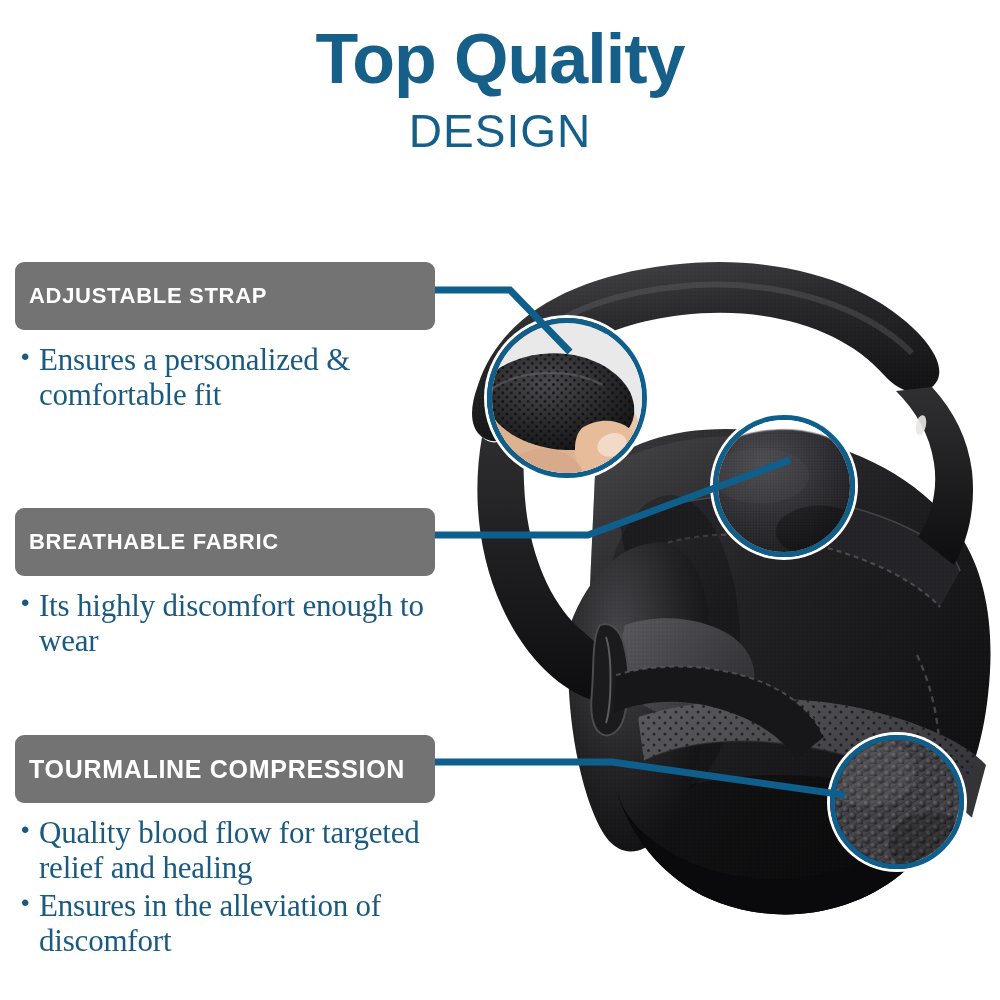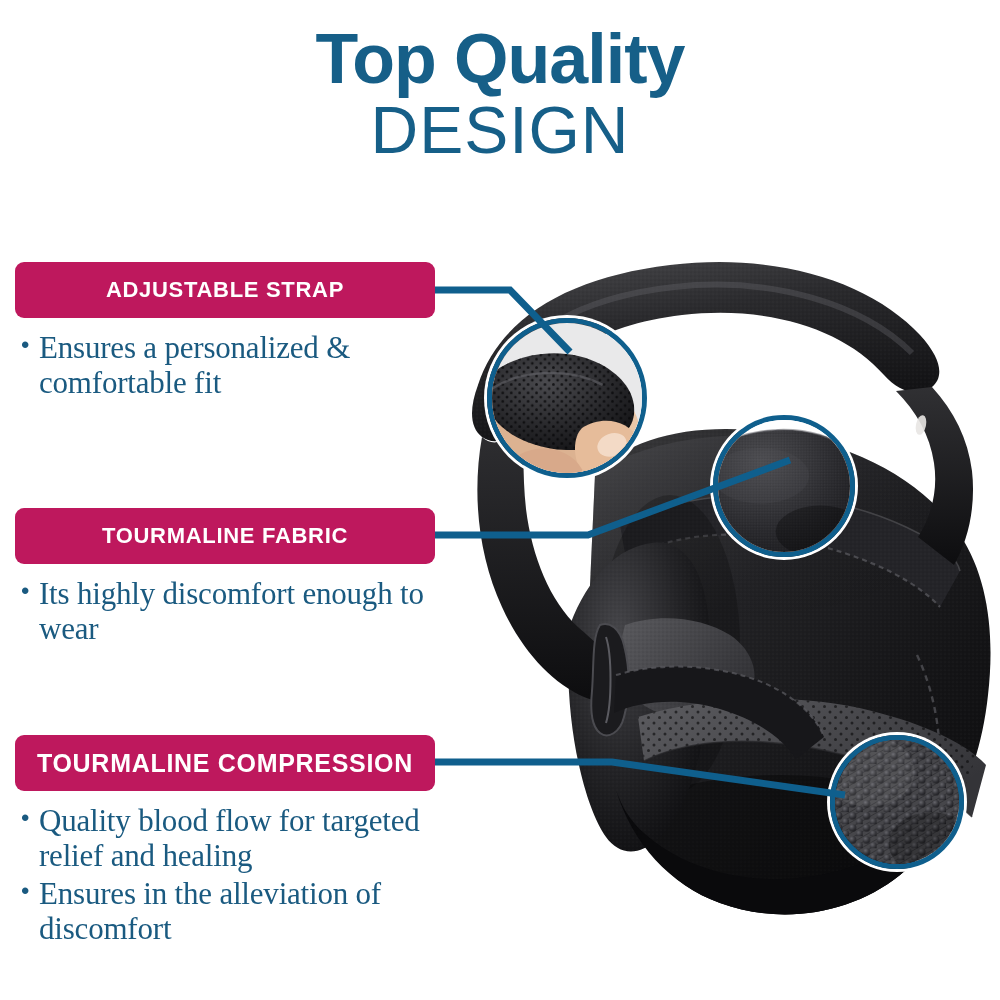--- a/index.html
+++ b/index.html
@@ -28,22 +28,22 @@
   }
   #title-main {
     display: block;
     font-size: 70px;
     font-weight: 700;
     letter-spacing: -1px;
     color: #165F88;
   }
   #title-sub {
     display: block;
-    margin-top: 3px;
-    font-size: 66px;
+    margin-top: 14px;
+    font-size: 46px;
     font-weight: 400;
     letter-spacing: 1px;
     color: #165F88;
   }
 
   
   #product {
     position: absolute;
     left: 420px;
     top: 225px;
@@ -63,26 +63,26 @@
   }
 
   
   .callout {
     position: absolute;
     left: 15px;
     width: 420px;
   }
   .callout-chip {
     box-sizing: border-box;
-    height: 56px;
+    height: 68px;
     border-radius: 9px;
-    background: #be185d;
+    background: #737373;
     display: flex;
     align-items: center;
-    justify-content: center;
+    justify-content: flex-start;
     padding: 0 14px;
   }
   .callout-chip span {
     color: #ffffff;
     font-size: 22px;
     font-weight: 700;
     letter-spacing: 0.7px;
     white-space: nowrap;
   }
   .callout-body {
@@ -388,21 +388,21 @@
     <div class="callout-body">
       <div class="bullet-row">
         <span class="bullet-dot">•</span>
         <span class="bullet-text">Ensures a personalized &amp; comfortable fit</span>
       </div>
     </div>
   </div>
 
   <div class="callout" id="callout-2">
     <div class="callout-chip">
-      <span>TOURMALINE FABRIC</span>
+      <span>BREATHABLE FABRIC</span>
     </div>
     <div class="callout-body">
       <div class="bullet-row">
         <span class="bullet-dot">•</span>
         <span class="bullet-text">Its highly discomfort enough to wear</span>
       </div>
     </div>
   </div>
 
   <div class="callout" id="callout-3">

